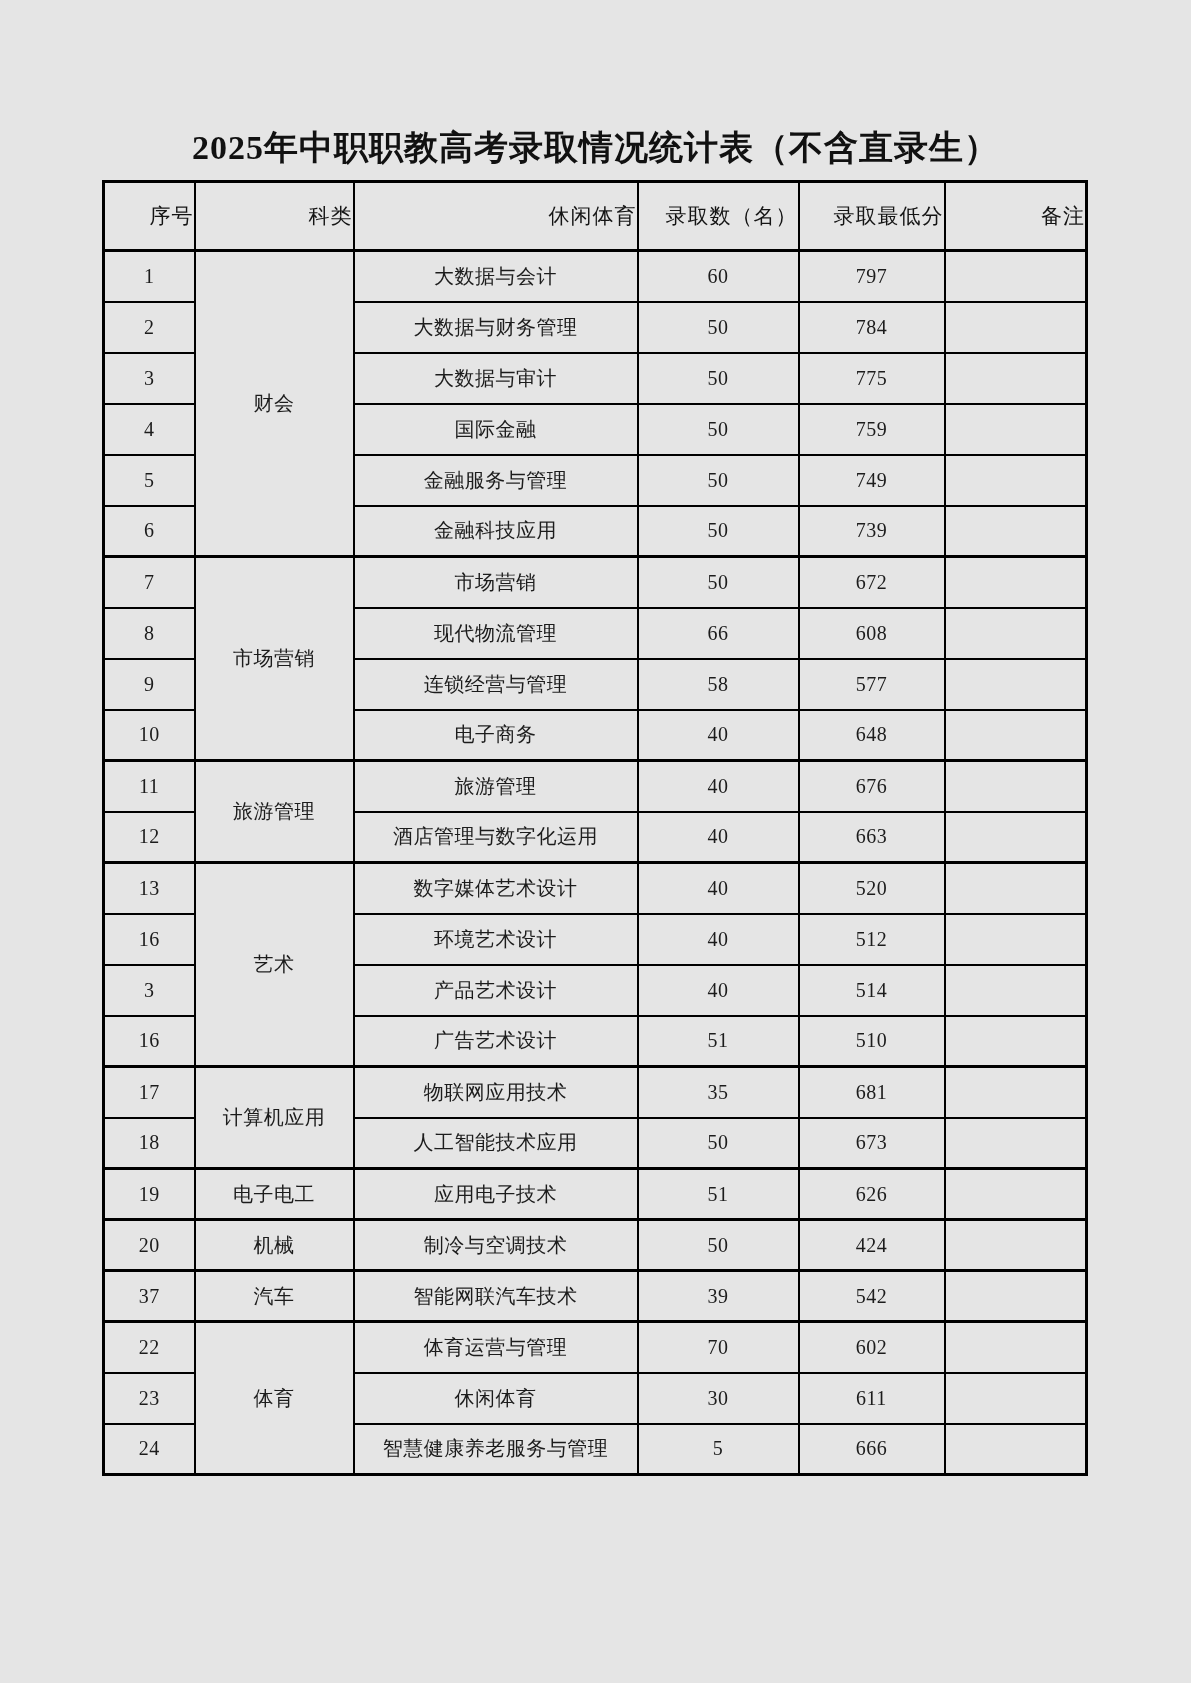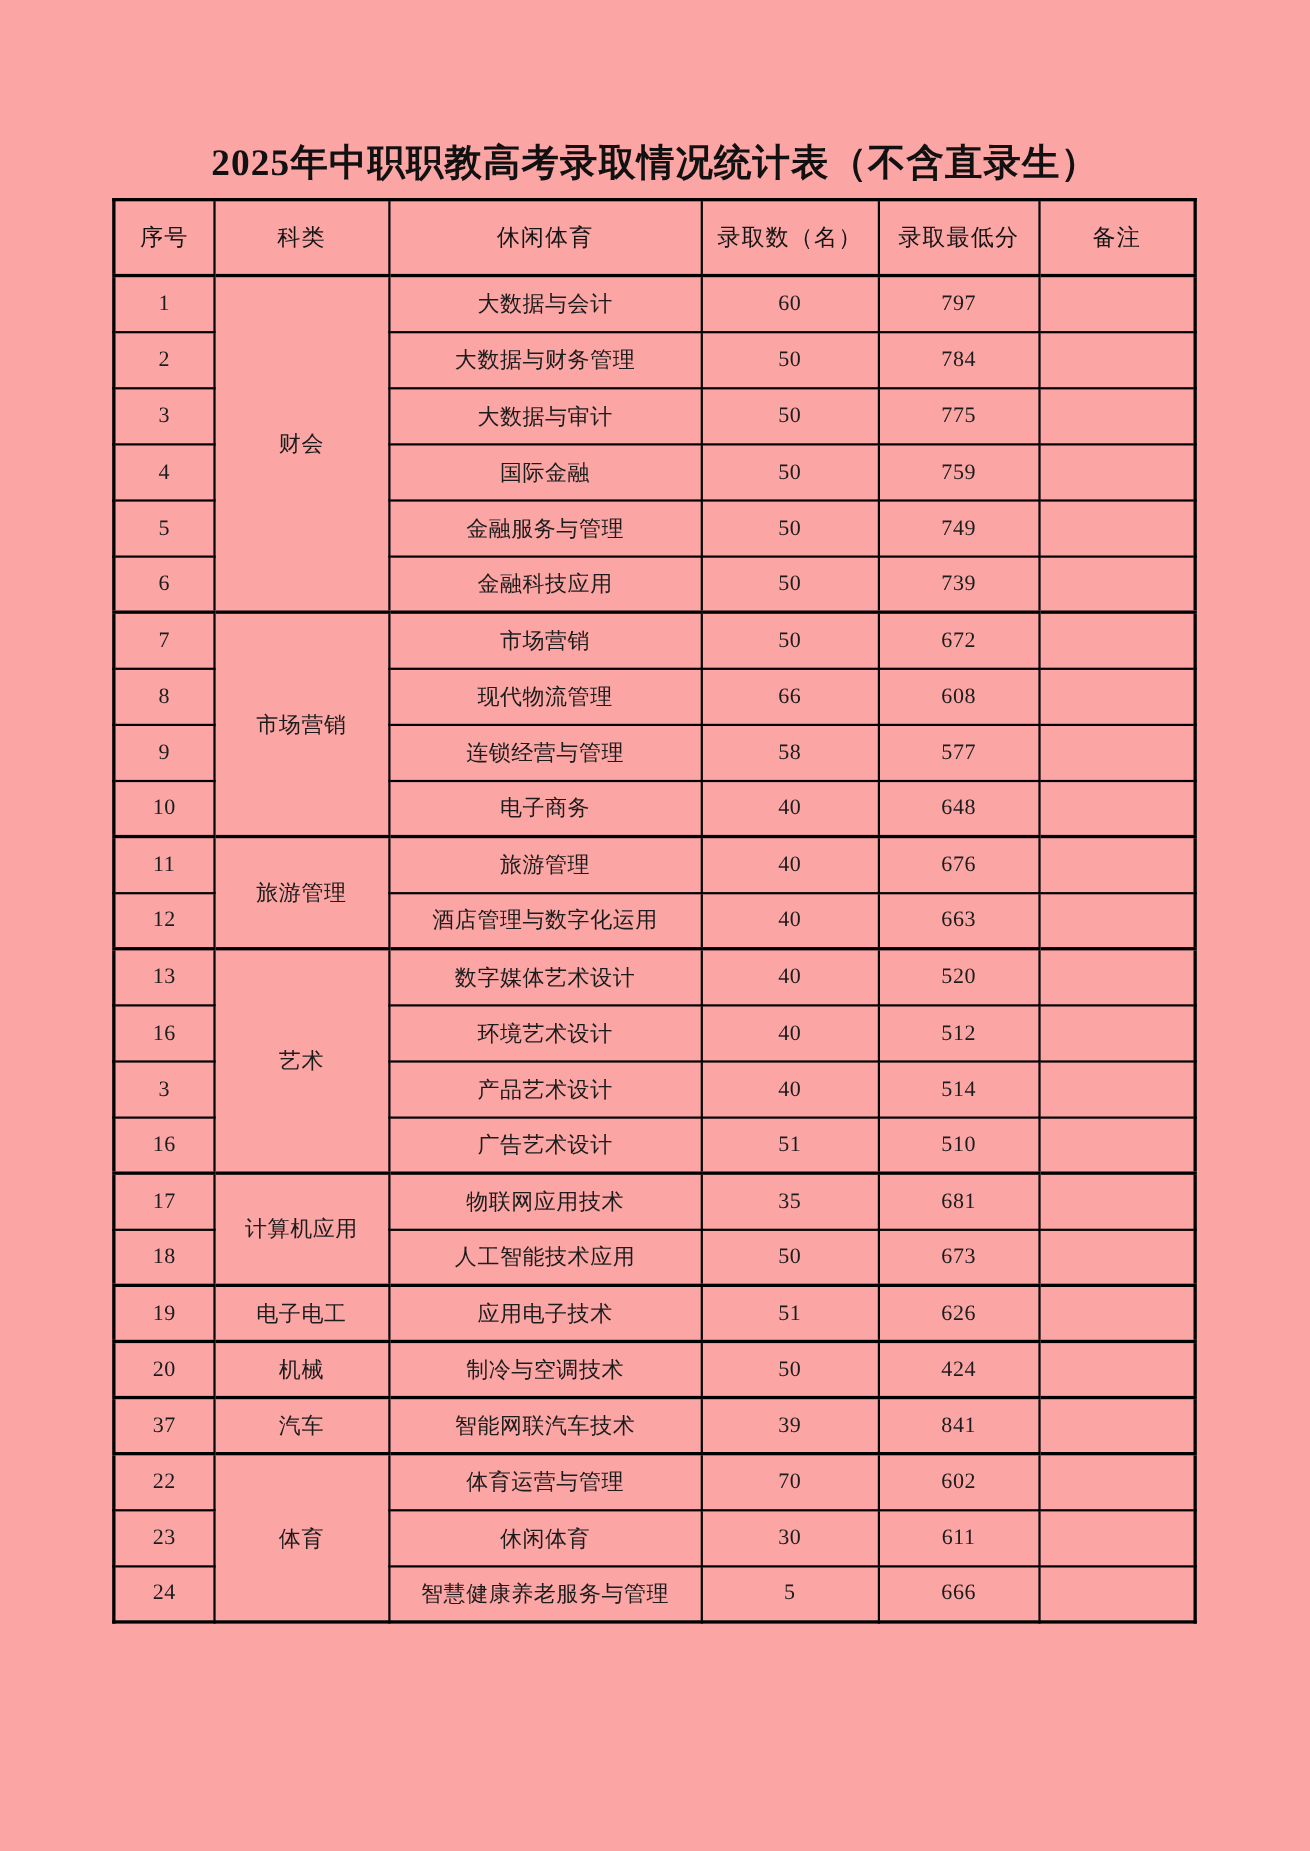--- a/index.html
+++ b/index.html
@@ -1,20 +1,20 @@
 <!DOCTYPE html>
 <html><head>
 <meta charset="utf-8">
 <style>
   html, body { margin: 0; padding: 0; background: #ffffff; }
   .page {
     position: relative;
     width: 1191px;
     height: 1683px;
-    background: #fca5a5;
+    background: #e5e5e5;
     overflow: hidden;
     font-family: "Liberation Serif", "DejaVu Serif", serif;
     color: #1c1c1c;
   }
   .doc-title {
     position: absolute;
     left: 0;
     right: 0;
     top: 125px;
     text-align: center;
@@ -43,20 +43,21 @@
     white-space: nowrap;
   }
   table.stats thead tr { height: 69px; }
   table.stats thead th {
     font-family: "Liberation Sans", "DejaVu Sans", sans-serif;
     font-weight: 500;
     font-size: 21px;
     letter-spacing: 1px;
     border-bottom: 3px solid #000000;
     color: #141414;
+    text-align: right;
   }
   table.stats tbody tr { height: 51px; }
   table.stats tbody td {
     font-family: "Liberation Serif", "DejaVu Serif", serif;
     font-size: 20px;
     color: #1c1c1c;
     letter-spacing: 0.5px;
   }
   table.stats tbody tr.group-start td { border-top: 3px solid #000000; }
 </style>
@@ -232,21 +233,21 @@
           <td>制冷与空调技术</td>
           <td>50</td>
           <td>424</td>
           <td></td>
         </tr>
         <tr class="group-start">
           <td>37</td>
           <td rowspan="1">汽车</td>
           <td>智能网联汽车技术</td>
           <td>39</td>
-          <td>841</td>
+          <td>542</td>
           <td></td>
         </tr>
         <tr class="group-start">
           <td>22</td>
           <td rowspan="3">体育</td>
           <td>体育运营与管理</td>
           <td>70</td>
           <td>602</td>
           <td></td>
         </tr>

